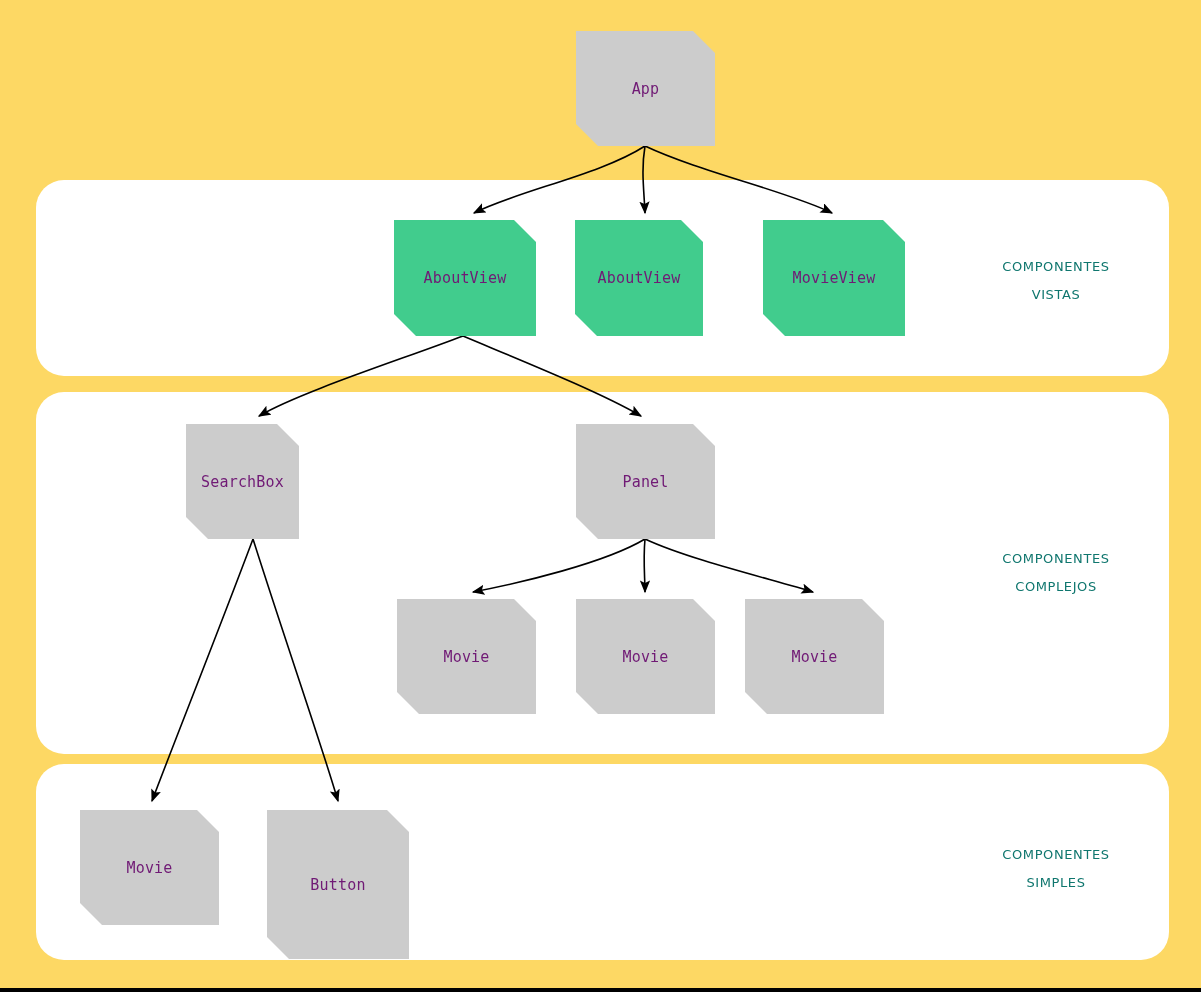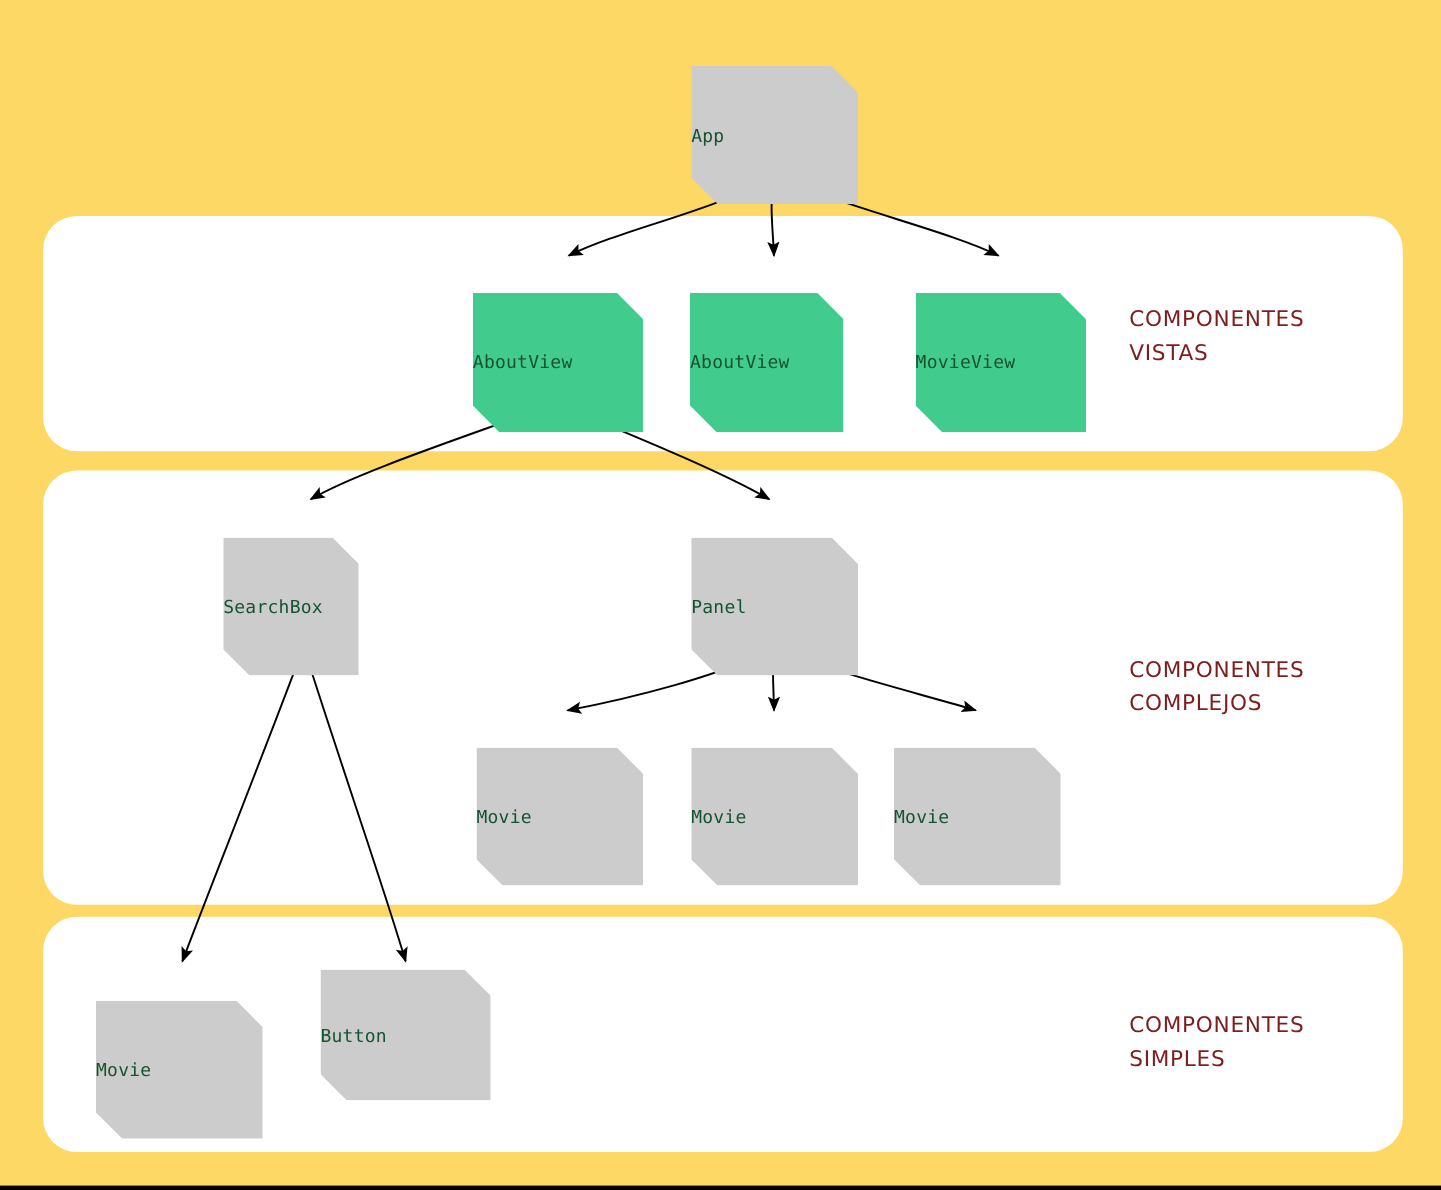--- a/index.html
+++ b/index.html
@@ -27,44 +27,43 @@
     border-radius: 28px;
   }
   #band-vistas   { left: 36px; top: 180px; width: 1133px; height: 196px; }
   #band-complejos{ left: 36px; top: 392px; width: 1133px; height: 362px; }
   #band-simples  { left: 36px; top: 764px; width: 1133px; height: 196px; }
 
   .band-label {
     position: absolute;
     right: 30px;
     width: 230px;
-    text-align: left;
+    text-align: center;
     font-family: "DejaVu Sans", sans-serif;
-    font-size: 18px;
+    font-size: 13px;
     line-height: 28px;
-    color: #7f1d1d;
+    color: #0f766e;
     letter-spacing: 0.6px;
     white-space: pre-line;
   }
   #label-vistas    { top: 253px; }
   #label-complejos { top: 545px; }
   #label-simples   { top: 841px; }
 
   .node {
     position: absolute;
     display: flex;
     align-items: center;
-    justify-content: flex-start;
+    justify-content: center;
     font-family: "DejaVu Sans Mono", monospace;
     font-size: 15px;
-    color: #14532d;
+    color: #701a75;
     letter-spacing: 0.2px;
     -webkit-clip-path: polygon(0 0, calc(100% - 22px) 0, 100% 22px, 100% 100%, 22px 100%, 0 calc(100% - 22px));
     clip-path: polygon(0 0, calc(100% - 22px) 0, 100% 22px, 100% 100%, 22px 100%, 0 calc(100% - 22px));
-    margin-top: 24px;
   }
   .node.gray  { background: #CCCCCC; }
   .node.green { background: #41CC8D; }
 
   .bottom-rule {
     position: absolute;
     left: 0;
     bottom: 0;
     width: 1201px;
     height: 4px;
@@ -137,18 +136,18 @@
     </div>
   <div class="node gray" style="left:576px;top:599px;width:139px;height:115px">
       <span>Movie</span>
     </div>
   <div class="node gray" style="left:745px;top:599px;width:139px;height:115px">
       <span>Movie</span>
     </div>
   <div class="node gray" style="left:80px;top:810px;width:139px;height:115px">
       <span>Movie</span>
     </div>
-  <div class="node gray" style="left:267px;top:784px;width:142px;height:109px">
+  <div class="node gray" style="left:267px;top:810px;width:142px;height:149px">
       <span>Button</span>
     </div>
 
   <div class="bottom-rule"></div>
 </div>
 
 </body></html>

